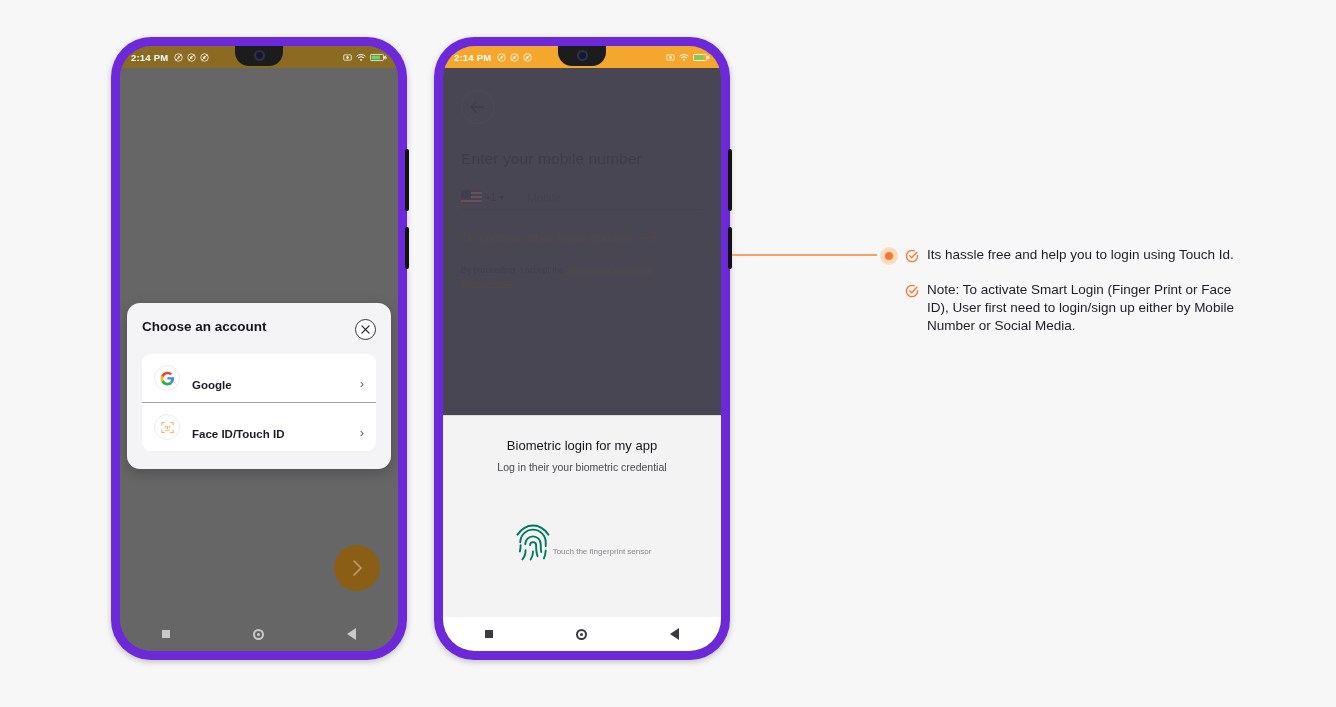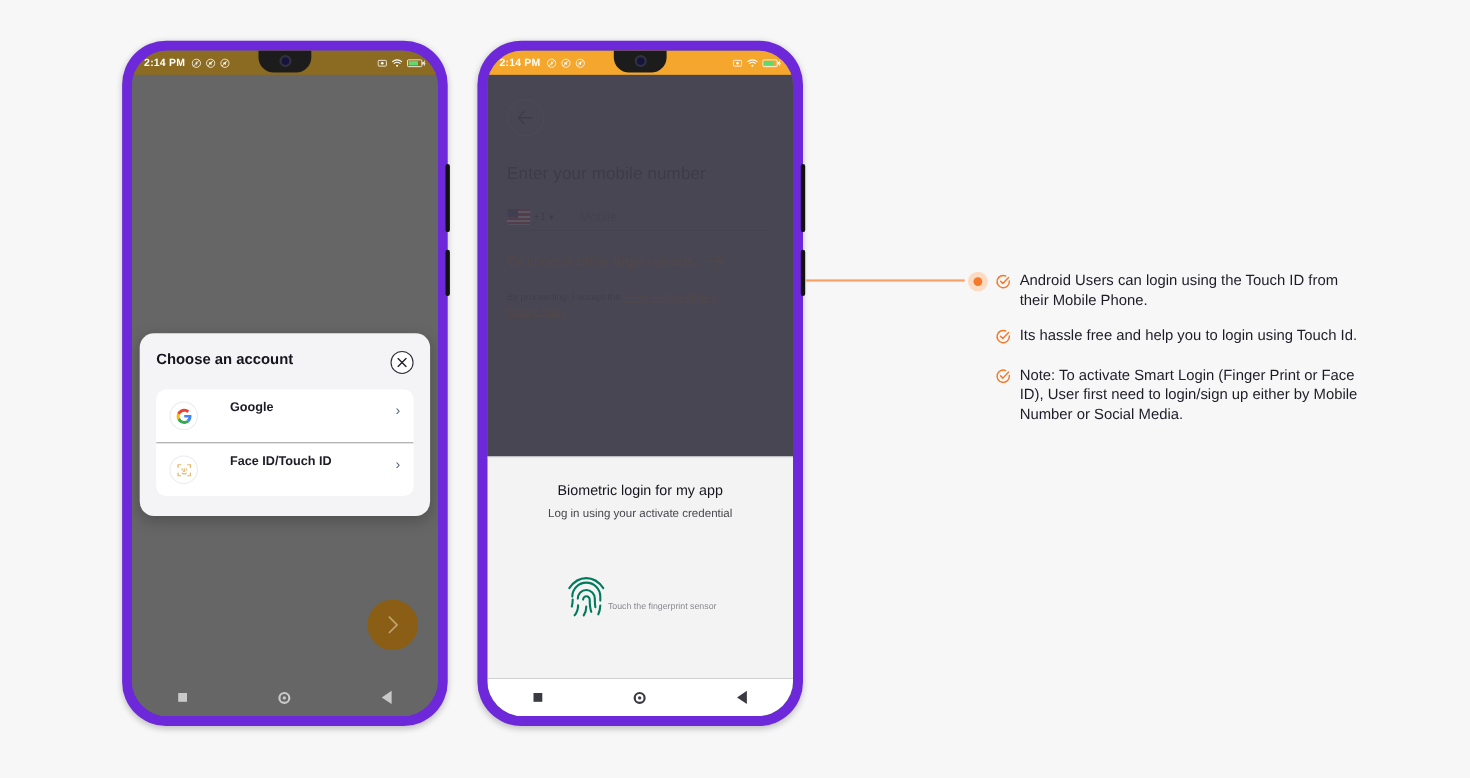--- a/index.html
+++ b/index.html
@@ -226,23 +226,23 @@
     background: #fff;
     flex-shrink: 0;
   }
   .acct-list {
     margin-top: 14px;
     background: #fff;
     border-radius: 9px;
     overflow: hidden;
   }
   .acct-row {
-    display: flex; align-items: flex-start;
+    display: flex; align-items: flex-end;
     padding: 11px 12px;
-    gap: 29px;
+    gap: 12px;
   }
   .acct-row + .acct-row { border-top: 1px solid #a3a3a3; }
   .acct-badge {
     width: 26px; height: 26px; border-radius: 50%;
     border: 1px solid #ececf0;
     display: flex; align-items: center; justify-content: center;
     background: #fff;
     flex-shrink: 0;
   }
   .acct-label { flex: 1; font-size: 11.5px; font-weight: bold; color: #1c1c26; }
@@ -560,21 +560,21 @@
       <div class="dim-slate"></div>
 
       <div class="navbar dark-on-light" style="color:#3a3a42;">
         <span class="nav-sq" style="background:#3a3a42;"></span>
         <span class="nav-circ"></span>
         <span class="nav-tri"></span>
       </div>
 
       <div class="bio">
         <div class="bio-title">Biometric login for my app</div>
-        <div class="bio-sub">Log in using your activate credential</div>
+        <div class="bio-sub">Log in their your biometric credential</div>
         <div class="bio-mid">
           <span>
             <svg width="40" height="44" viewBox="0 0 44 48" fill="none" stroke="#00795c" stroke-width="2.1" stroke-linecap="round">
               <path d="M5 17c4.5-6.5 11-10 17-10s12.5 3.5 17 10"></path>
               <path d="M8 25.5c0-7.8 6.3-14 14-14s14 6.2 14 14v4"></path>
               <path d="M13.5 27.5c0-4.7 3.8-8.6 8.5-8.6s8.5 3.9 8.5 8.6c0 3.4 0 6 .6 8.6"></path>
               <path d="M18.8 28.5a3.3 3.3 0 0 1 6.6 0c0 5.2.3 9 1.6 12.2"></path>
               <path d="M22 35.5c0 3.4-.9 6.4-2.6 8.8"></path>
               <path d="M13.8 34.2c0 4.2-1.3 7.6-3.5 10"></path>
               <path d="M8.4 28.5c0 2.6-.3 5-.9 7"></path>
@@ -588,29 +588,20 @@
     </div>
   </div>
 </div>
 
 <div class="connector"></div>
 <div class="dot-outer">
   <div class="dot-inner"></div>
 </div>
 
 <div class="notes">
-  <div class="note">
-    <span class="note-ico">
-      <svg width="14" height="14" viewBox="0 0 16 16" fill="none">
-          <path d="M14.4 7.3V8a6.4 6.4 0 1 1-3.8-5.85" stroke="#f4792a" stroke-width="1.5" stroke-linecap="round"></path>
-          <path d="M5.2 7.6 7.6 10l6-6.3" stroke="#f4792a" stroke-width="1.5" stroke-linecap="round" stroke-linejoin="round"></path>
-        </svg>
-    </span>
-    <span class="note-txt">Android Users can login using the Touch ID from their Mobile Phone.</span>
-  </div>
   <div class="note">
     <span class="note-ico">
       <svg width="14" height="14" viewBox="0 0 16 16" fill="none">
           <path d="M14.4 7.3V8a6.4 6.4 0 1 1-3.8-5.85" stroke="#f4792a" stroke-width="1.5" stroke-linecap="round"></path>
           <path d="M5.2 7.6 7.6 10l6-6.3" stroke="#f4792a" stroke-width="1.5" stroke-linecap="round" stroke-linejoin="round"></path>
         </svg>
     </span>
     <span class="note-txt">Its hassle free and help you to login using Touch Id.</span>
   </div>
   <div class="note">

